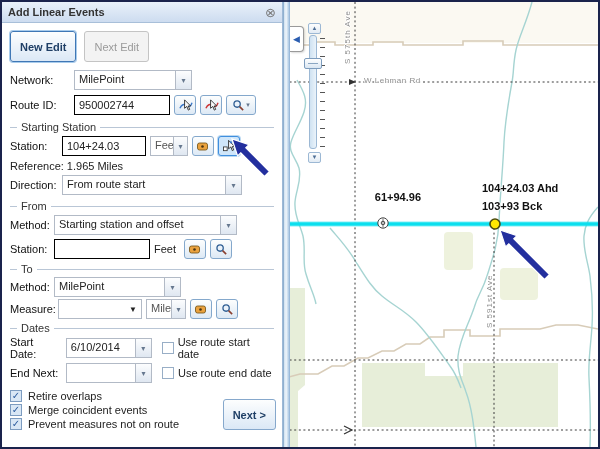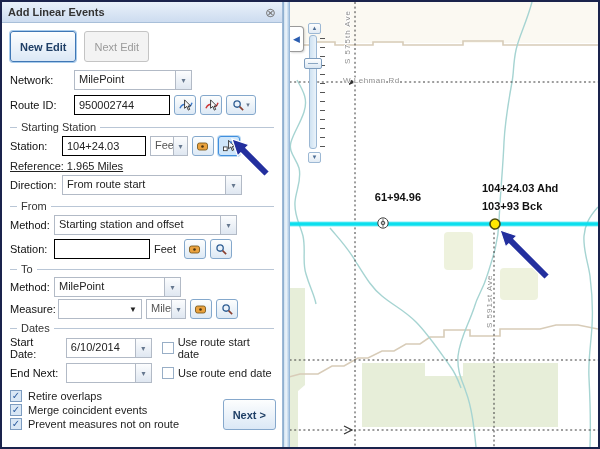--- a/index.html
+++ b/index.html
@@ -22,21 +22,21 @@
   .selectish .solidarrow{position:absolute;right:4px;top:5px;font-size:8px;color:#222;}
   .ibtn{width:22px;height:20px;box-sizing:border-box;border:1px solid #84a8cc;border-radius:3px;background:linear-gradient(#fdfefe,#dde9f5);display:flex;align-items:center;justify-content:center;padding:0;}
   .ibtn.active{border:1px solid #3f8ede;background:#cfe6fa;box-shadow:0 0 0 1px #bcd9f2;}
   .ibtn.wide{width:30px;gap:1px;}
   .sep{display:flex;align-items:center;margin:0 8px;height:12px;color:#333;}
   .sep::before{content:"";width:7px;border-top:1px solid #b9c6d6;margin-right:4px;}
   .sep::after{content:"";flex:1;border-top:1px solid #b9c6d6;margin-left:4px;}
   .cb{display:inline-block;width:12px;height:12px;box-sizing:border-box;border:1px solid #98aec6;background:#fff;color:transparent;font-size:10px;font-weight:bold;line-height:10px;text-align:center;flex:none;}
   .cb.checked{background:#d9e7f5;border-color:#7d9cc0;color:#2c5c9e;}
   .nextbtn{position:absolute;right:6px;top:397px;}
-  .reftext{margin:0 8px;color:#222;text-decoration:underline;}
+  .reftext{margin:0 8px;color:#222;}
   
   .map-svg{position:absolute;left:283px;top:0;}
   .splitter{position:absolute;left:281px;top:0;width:7px;height:445px;background:linear-gradient(90deg,#cfe0ef,#eef5fb 45%,#a9c6e2);border-left:1px solid #8fb0d0;border-right:1px solid #9ab9da;box-sizing:border-box;}
   .collapse-tab{position:absolute;left:288px;top:24px;width:13px;height:24px;background:#fff;border:1px solid #9a9a9a;border-left:none;border-radius:0 4px 4px 0;display:flex;align-items:center;justify-content:center;color:#2a5db0;font-size:9px;box-shadow:1px 1px 2px rgba(0,0,0,.15);}
   .sliderbtn{position:absolute;width:13px;height:11px;box-sizing:border-box;border:1px solid #9cb8d4;background:linear-gradient(#fdfefe,#e2ebf4);color:#4f6f96;font-size:6px;line-height:9px;text-align:center;border-radius:2px;}
   .slidertrack{position:absolute;left:307px;top:33px;width:8px;height:114px;box-sizing:border-box;border:1px solid #9cb8d4;background:linear-gradient(90deg,#cfe2f2,#eaf3fa);border-radius:3px;}
   .sliderticks{position:absolute;left:318px;top:36px;width:5px;height:110px;background:repeating-linear-gradient(to bottom,#555 0 1px,transparent 1px 9px);}
   .sliderthumb{position:absolute;left:302px;top:56px;width:18px;height:11px;box-sizing:border-box;border:1px solid #7d9cbd;border-radius:2px;background:linear-gradient(#ffffff,#d9e6f2);}
   .sliderthumb::after{content:"";display:block;margin:4px 3px 0;border-top:1px solid #8aa6c2;}
   .mlabel{position:absolute;font-size:11px;font-weight:bold;color:#111;white-space:nowrap;text-shadow:1px 0 0 #fff,-1px 0 0 #fff,0 1px 0 #fff,0 -1px 0 #fff;}
@@ -278,21 +278,21 @@
 
   <div class="sliderbtn" style="left:306px;top:21px;"><span>▲</span></div>
   <div class="slidertrack"></div>
   <div class="sliderticks"></div>
   <div class="sliderthumb"></div>
   <div class="sliderbtn" style="left:306px;top:150px;"><span>▼</span></div>
 
   <div class="mlabel" style="left:343px;top:189px;width:76px;text-align:right;">61+94.96</div>
   <div class="mlabel" style="left:480px;top:180px;">104+24.03 Ahd</div>
   <div class="mlabel" style="left:480px;top:198px;">103+93 Bck</div>
-  <div class="rlabel" style="left:341px;top:74px;">W Lehman Rd</div>
+  <div class="rlabel" style="left:362px;top:74px;">W Lehman Rd</div>
   <div class="vlabel" style="left:341px;top:2px;height:60px;">S 575th Ave</div>
   <div class="vlabel" style="left:483px;top:260px;height:66px;">S 591st Ave</div>
 
   <svg class="annot" style="left:230px;top:137px;overflow:visible;" width="60" height="60">
     <polygon points="0,0 5.6,17 8.8,13.8 32.5,37.5 37.5,32.5 13.8,8.8 17,5.6" stroke="#ffffff" stroke-width="1.2" fill="#232f9e"></polygon>
   </svg>
   <svg class="annot" style="left:498px;top:228px;overflow:visible;" width="60" height="60">
     <polygon points="0,0 5.6,17 8.8,13.8 44.5,49.5 49.5,44.5 13.8,8.8 17,5.6" stroke="#ffffff" stroke-width="1.2" fill="#232f9e"></polygon>
   </svg>
 

